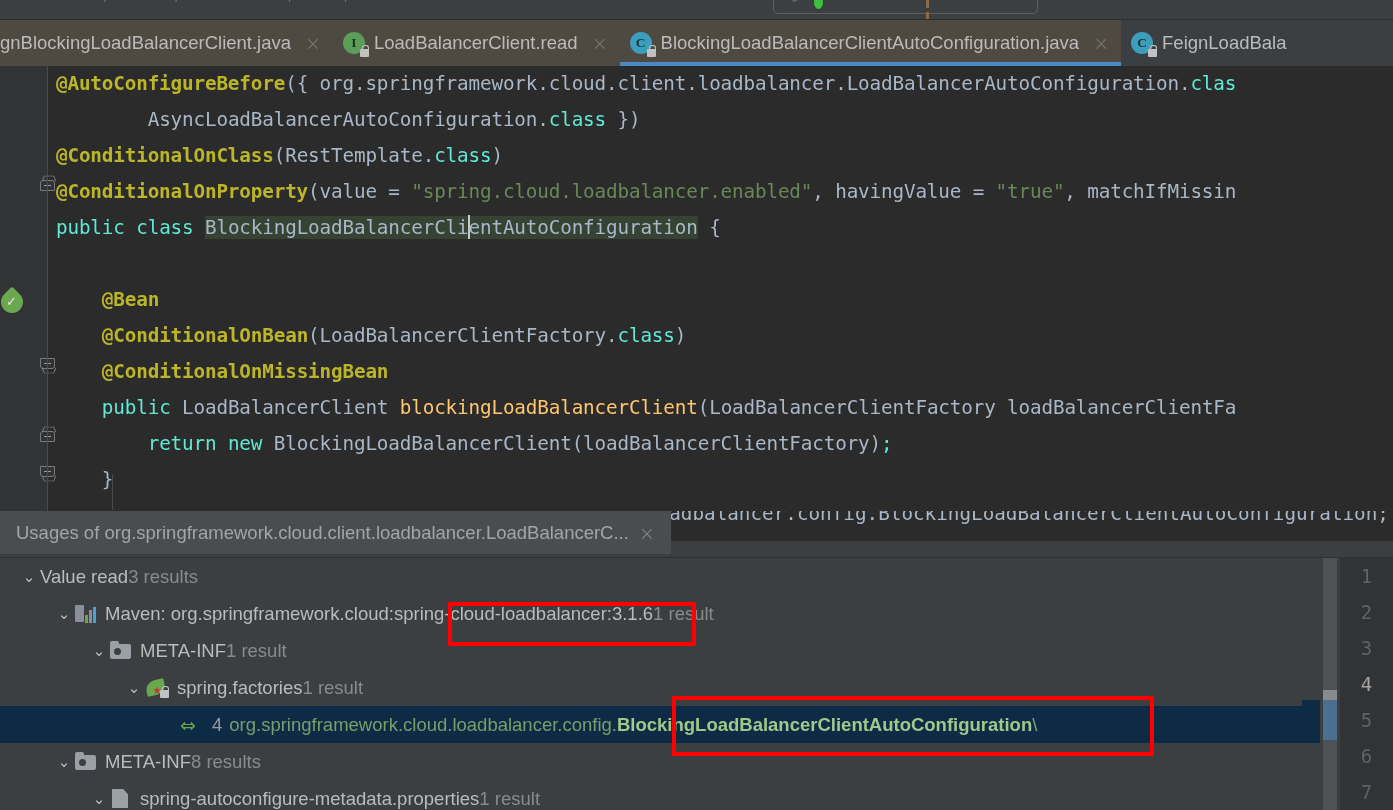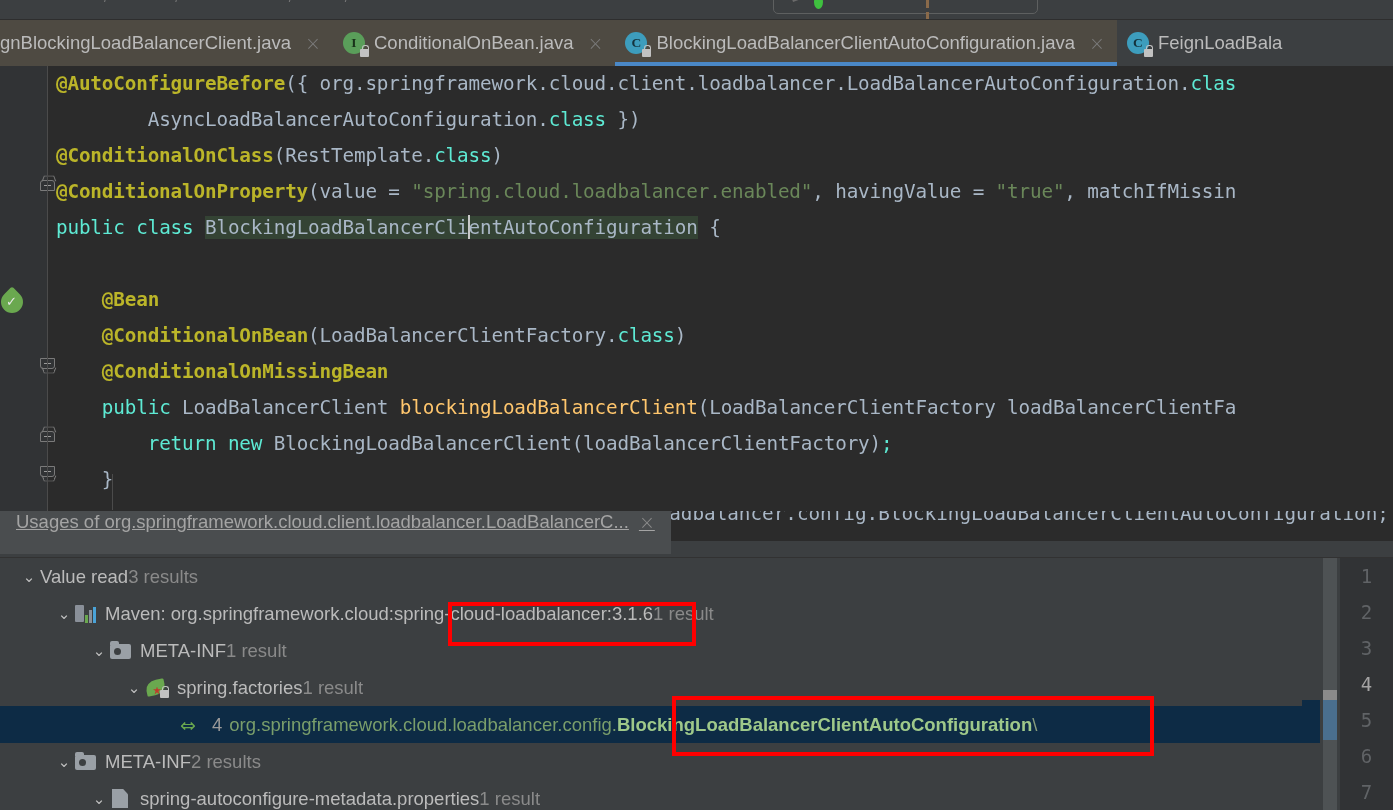--- a/index.html
+++ b/index.html
@@ -152,24 +152,24 @@
     color:#a9b7c6; white-space:pre;
   }
   .ghost-code span { position:relative; top:-16px; left:56px; display:inline-block; }
   .ghost-kw { color:#cc7832; }
 
   .usages-tabs {
     position:absolute; top:0; left:0; width:1393px; height:47px;
     display:flex; align-items:stretch; pointer-events:none;
   }
   .utab {
-    display:flex; align-items:flex-start; gap:10px;
+    display:flex; align-items:center; gap:10px;
     padding:0 16px; height:43px; margin-top:0;
     font-size:18.5px; color:#a4a4a4; white-space:nowrap;
-    background:#4a4d4f; pointer-events:auto;text-decoration:underline;
+    background:#4a4d4f; pointer-events:auto;
   }
   .utab.sel { background:#4a4d4f; }
   .utab .uclose { font-size:19px; color:#8a8a8a; font-weight:300; font-family:"DejaVu Sans", sans-serif;}
   .utab-gap { width:14px; background:transparent; }
 
   .tree {
     position:absolute; top:47px; left:0; width:1340px; bottom:0;
     overflow:hidden;
   }
   .trow {
@@ -278,21 +278,21 @@
     <div class="tab inactive" style="padding-left:0;">
       <span>gnBlockingLoadBalancerClient.java</span>
       <span class="tab-close">×</span>
     </div>
 
     <div class="tab inactive">
       <span class="fileicon iface">
         <span class="disc">I</span>
           <span class="lock"></span>
       </span>
-      <span>ConditionalOnBean.java</span>
+      <span>LoadBalancerClient.read</span>
       <span class="tab-close">×</span>
     </div>
 
     <div class="tab active">
       <span class="fileicon cls">
         <span class="disc">C</span>
           <span class="lock"></span>
       </span>
       <span>BlockingLoadBalancerClientAutoConfiguration.java</span>
       <span class="tab-close">×</span>
@@ -391,21 +391,21 @@
           <span class="res-num">4</span>
           <span class="res-text">org.springframework.cloud.loadbalancer.config.<b>BlockingLoadBalancerClientAutoConfiguration</b><span class="res-tail">\</span></span>
         </div>
         <div class="trow" style="padding-left: 53px;">
           <span class="chev">⌄</span>
           <span class="ic ic-folder">
             <span class="f"></span>
             <span class="dot"></span>
           </span>
           <span>META-INF</span>
-          <span class="count">2 results</span>
+          <span class="count">8 results</span>
         </div>
         <div class="trow" style="padding-left: 88px; height: 37px; overflow: hidden;">
           <span class="chev">⌄</span>
           <span class="ic ic-xml">
             <span class="p"></span>
           </span>
           <span>spring-autoconfigure-metadata.properties</span>
           <span class="count">1 result</span>
         </div>
       </div>

